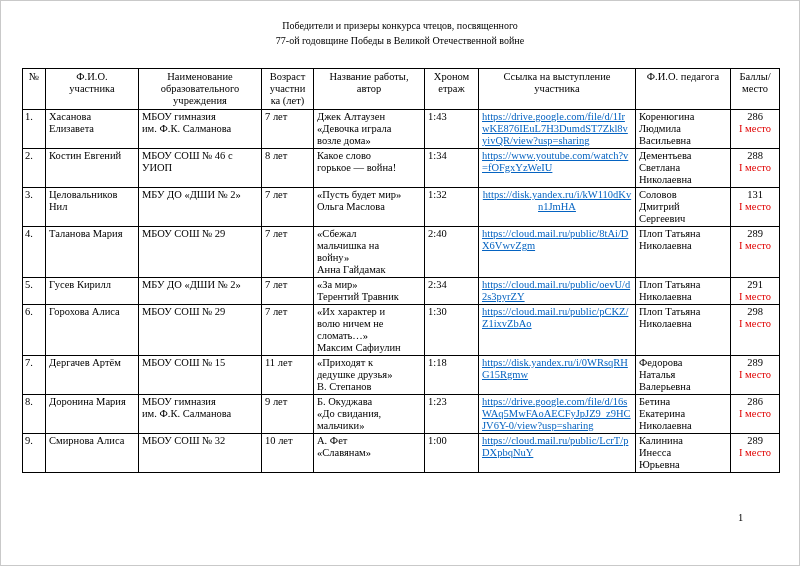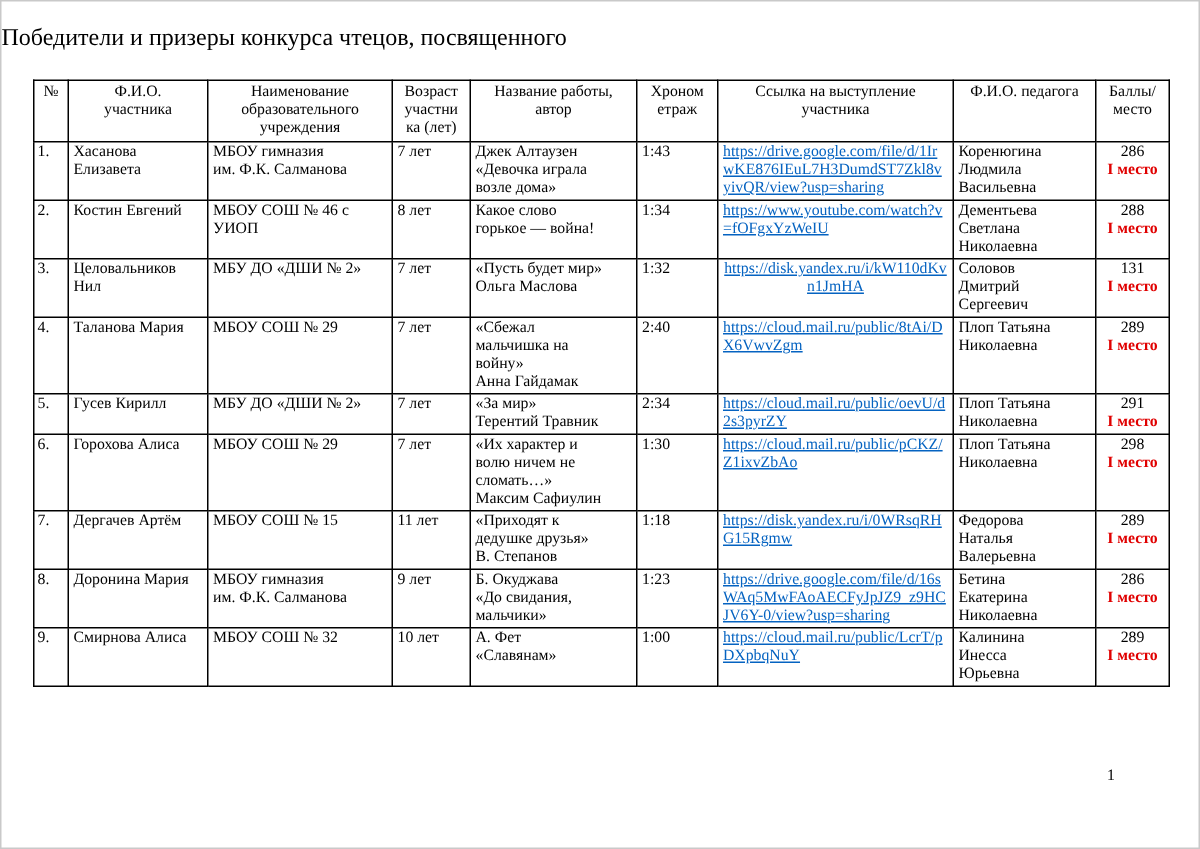--- a/index.html
+++ b/index.html
@@ -5,48 +5,49 @@
   html, body { margin:0; padding:0; }
   body {
     width:800px; height:566px; overflow:hidden;
     background:#ffffff; color:#000;
     font-family:"Liberation Serif","DejaVu Serif",serif;
   }
   .page {
     position:relative; width:800px; height:566px; box-sizing:border-box;
     border:1px solid #c9c9c9; background:#fff;
   }
-  .doc-title { padding-top:17px; font-size:16px; line-height:15px; }
+  .doc-title { text-align:center; padding-top:17px; font-size:10px; line-height:15px; }
   table.results {
     border-collapse:collapse; table-layout:fixed;
     width:757px; margin:20px 0 0 21px;
   }
   th, td {
     border:1px solid #000; vertical-align:top;
     padding:1px 3px; font-size:10.5px; line-height:12px;
     overflow:hidden; word-wrap:break-word;
   }
   th { font-weight:normal; text-align:center; white-space:pre-line; padding:2px 1px; }
   td.pre { white-space:pre-line;margin-left:48px; }
   td.num { padding-left:2px; padding-right:0; }
   td.link-cell a {
     color:#0563c1; text-decoration:underline; word-break:break-all; cursor:pointer;font-family:Liberation Serif, serif;
   }
   td.link-cell.center { text-align:center; }
   td.score-cell { text-align:center; }
-  .place { color:#e00000; font-weight:bold; }
+  .place { color:#e00000; font-weight:normal; }
   .page-number { position:absolute; top:511px; left:737px; font-size:10.5px; }
 </style>
 </head>
 <body>
 
 <div class="page">
 
   <div class="doc-title">
     <div>Победители и призеры конкурса чтецов, посвященного</div>
+    <div>77-ой годовщине Победы в Великой Отечественной войне</div>
   </div>
 
   <table class="results">
     <colgroup>
       <col style="width:23px">
         <col style="width:93px">
         <col style="width:123px">
       <col style="width:52px">
         <col style="width:111px">
         <col style="width:54px">

